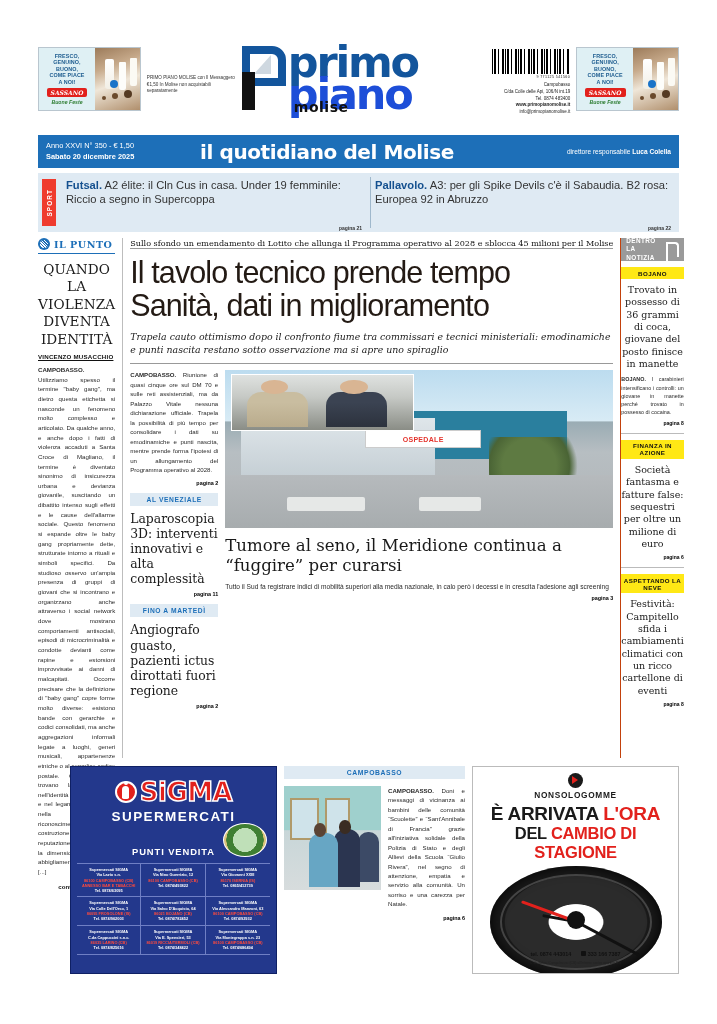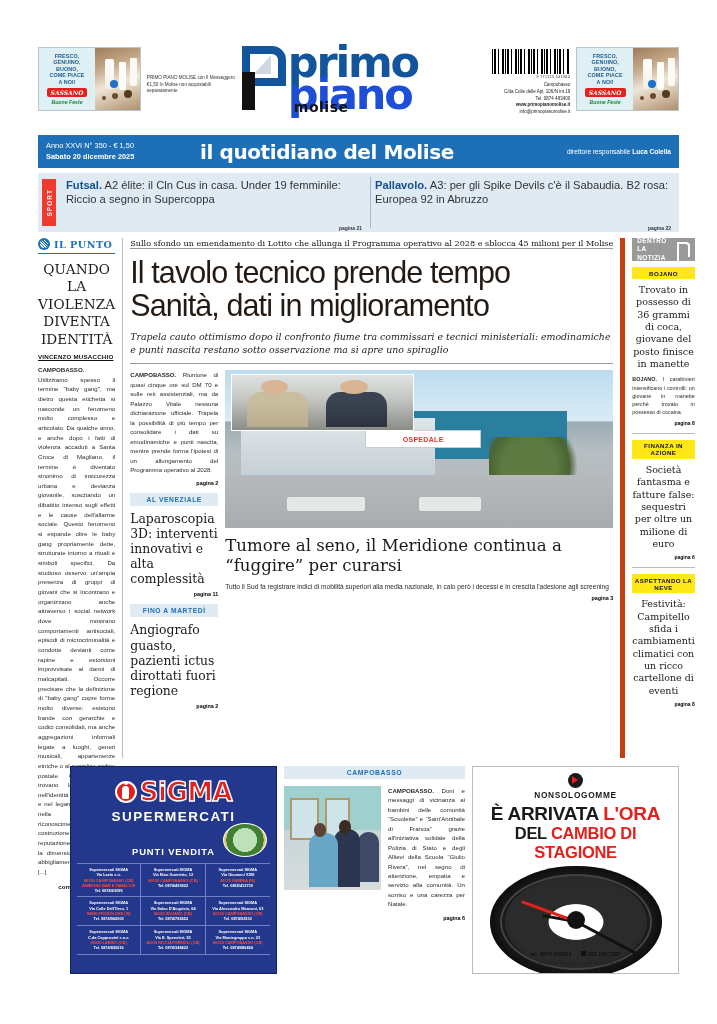--- a/index.html
+++ b/index.html
@@ -214,22 +214,22 @@
     display: flex;
     margin-top: 6px;
     height: 520px;
   }
   .col-left {
     width: 122px; padding-right: 7px;
     border-right: 1px solid #bdbdbd;
   }
   .col-center { flex: 1; padding: 0 7px; }
   .col-right {
-    width: 95px; padding-left: 7px;
-    border-left: 5px solid #c2410c;
+    width: 95px; 
+    border-left: 1px solid #c2410c;
   }
 
   
   .punto-head {
     display:flex; align-items:center; gap:4px;
     border-bottom: 1px solid #1d6fb8;
     padding-bottom: 3px;
   }
   .punto-dot {
     width: 12px; height: 12px; border-radius:50%;

